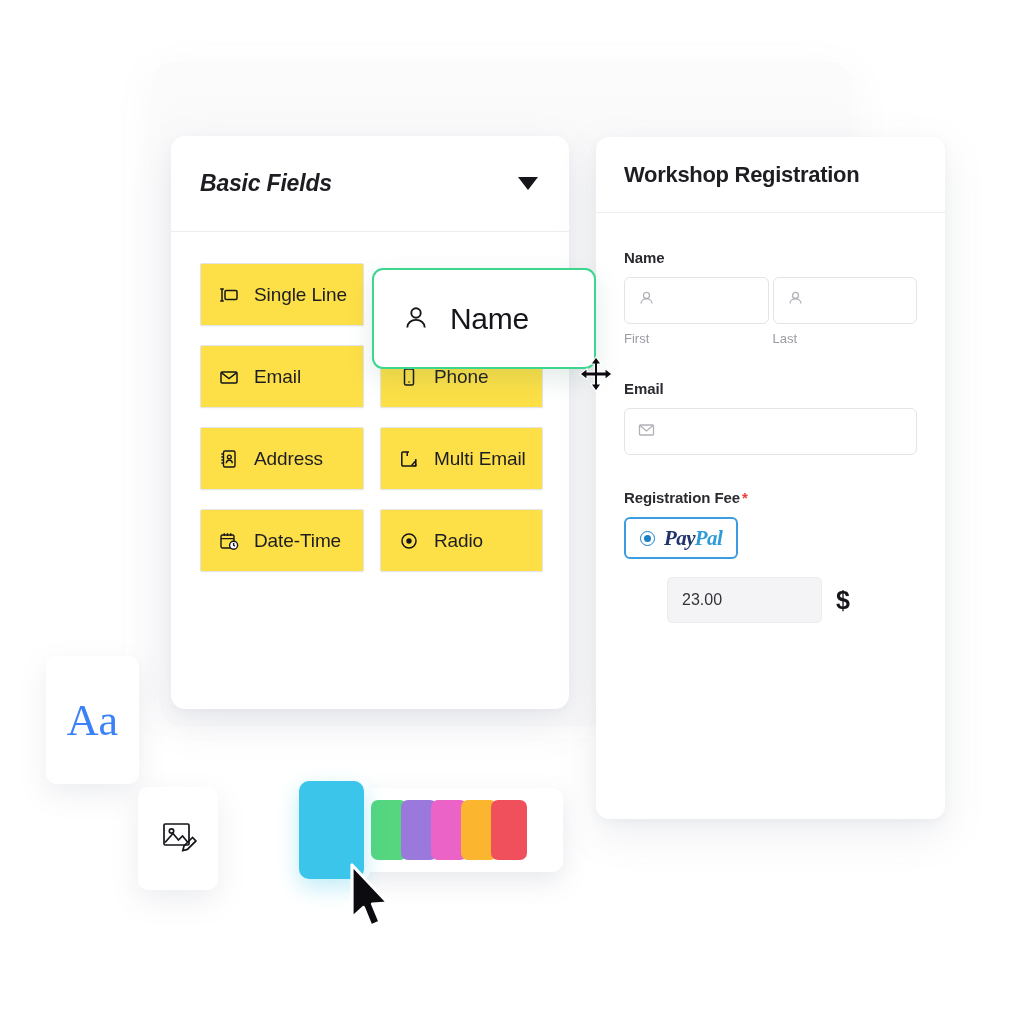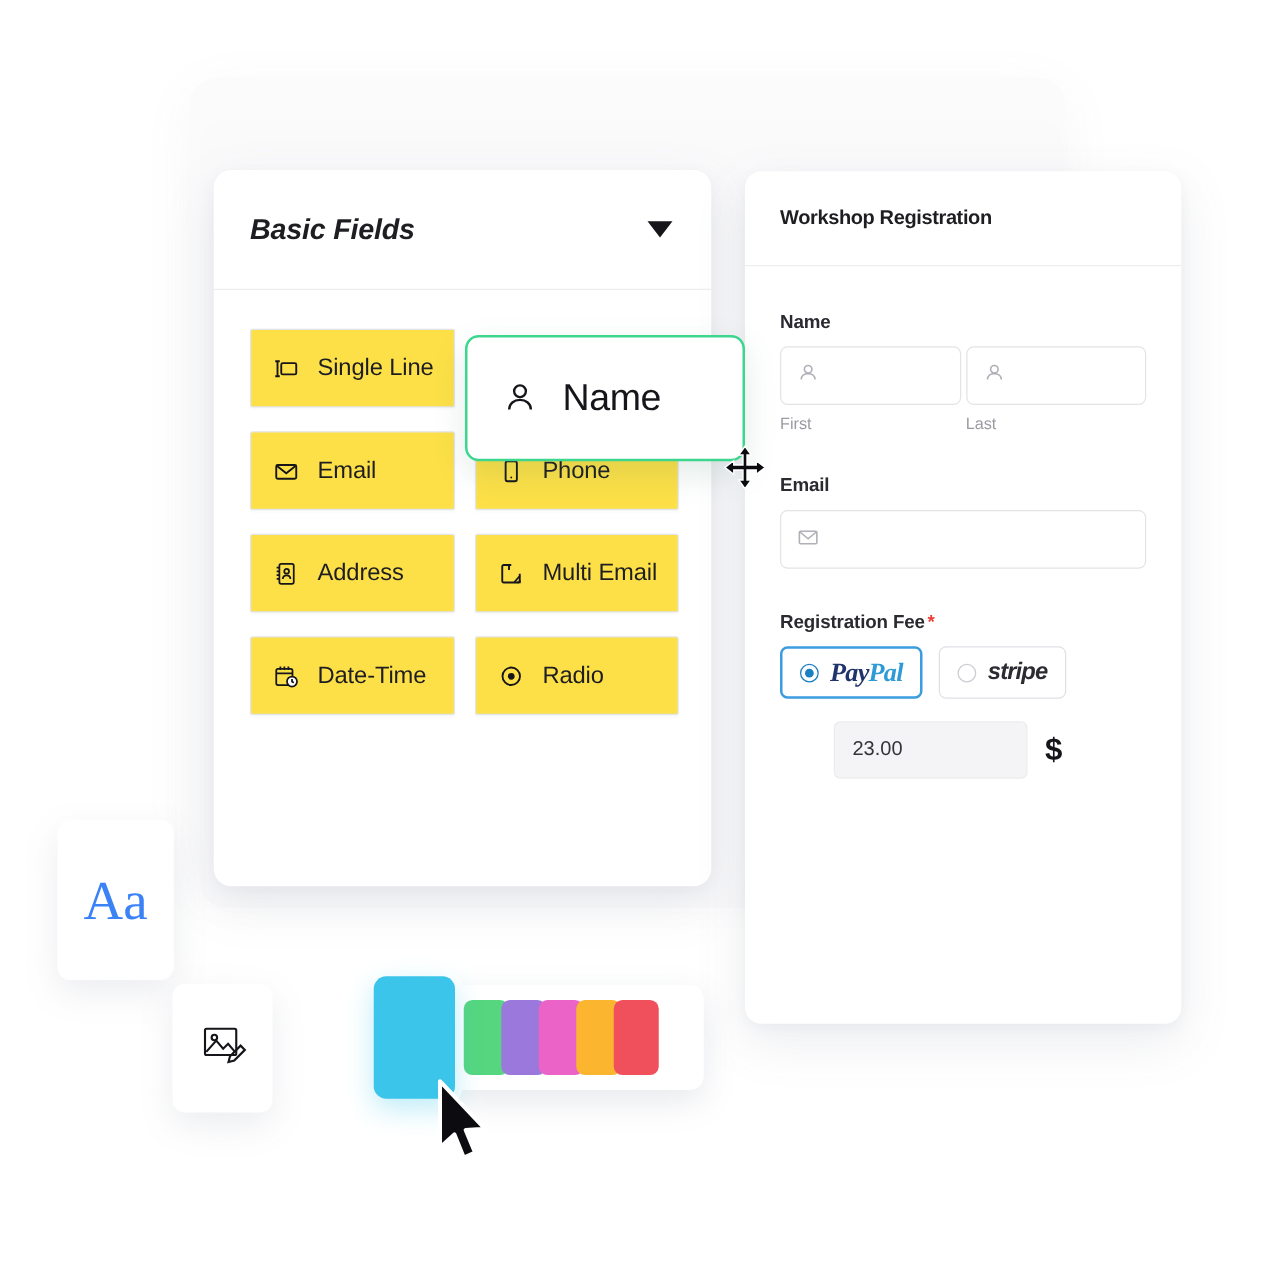--- a/index.html
+++ b/index.html
@@ -163,21 +163,21 @@
     overflow: hidden;
   }
   .form-header {
     height: 76px;
     display: flex;
     align-items: center;
     padding: 0 28px;
     border-bottom: 1px solid #ededf0;
   }
   .form-title {
-    font-size: 16px;
+    font-size: 22px;
     font-weight: 700;
     color: #1d1d22;
     letter-spacing: -0.3px;
   }
   .form-body { padding: 36px 28px 0 28px; }
 
   .form-label {
     font-size: 15px;
     font-weight: 700;
     color: #2a2a30;
@@ -514,24 +514,20 @@
       <div class="field-group">
         <div class="form-label">
           <span>Registration Fee</span><span class="req-star">*</span>
         </div>
 
         <div class="pay-row">
           <div class="pay-option selected">
             <span class="radio-dot on"></span>
             <span class="paypal-logo"><span class="pp-a">Pay</span><span class="pp-b">Pal</span></span>
           </div>
-          <div class="pay-option">
-            <span class="radio-dot"></span>
-            <span class="stripe-logo">stripe</span>
-          </div>
         </div>
 
         <div class="amount-row">
           <div class="amount-input">23.00</div>
           <span class="currency">$</span>
         </div>
       </div>
 
     </div>
   </div>

